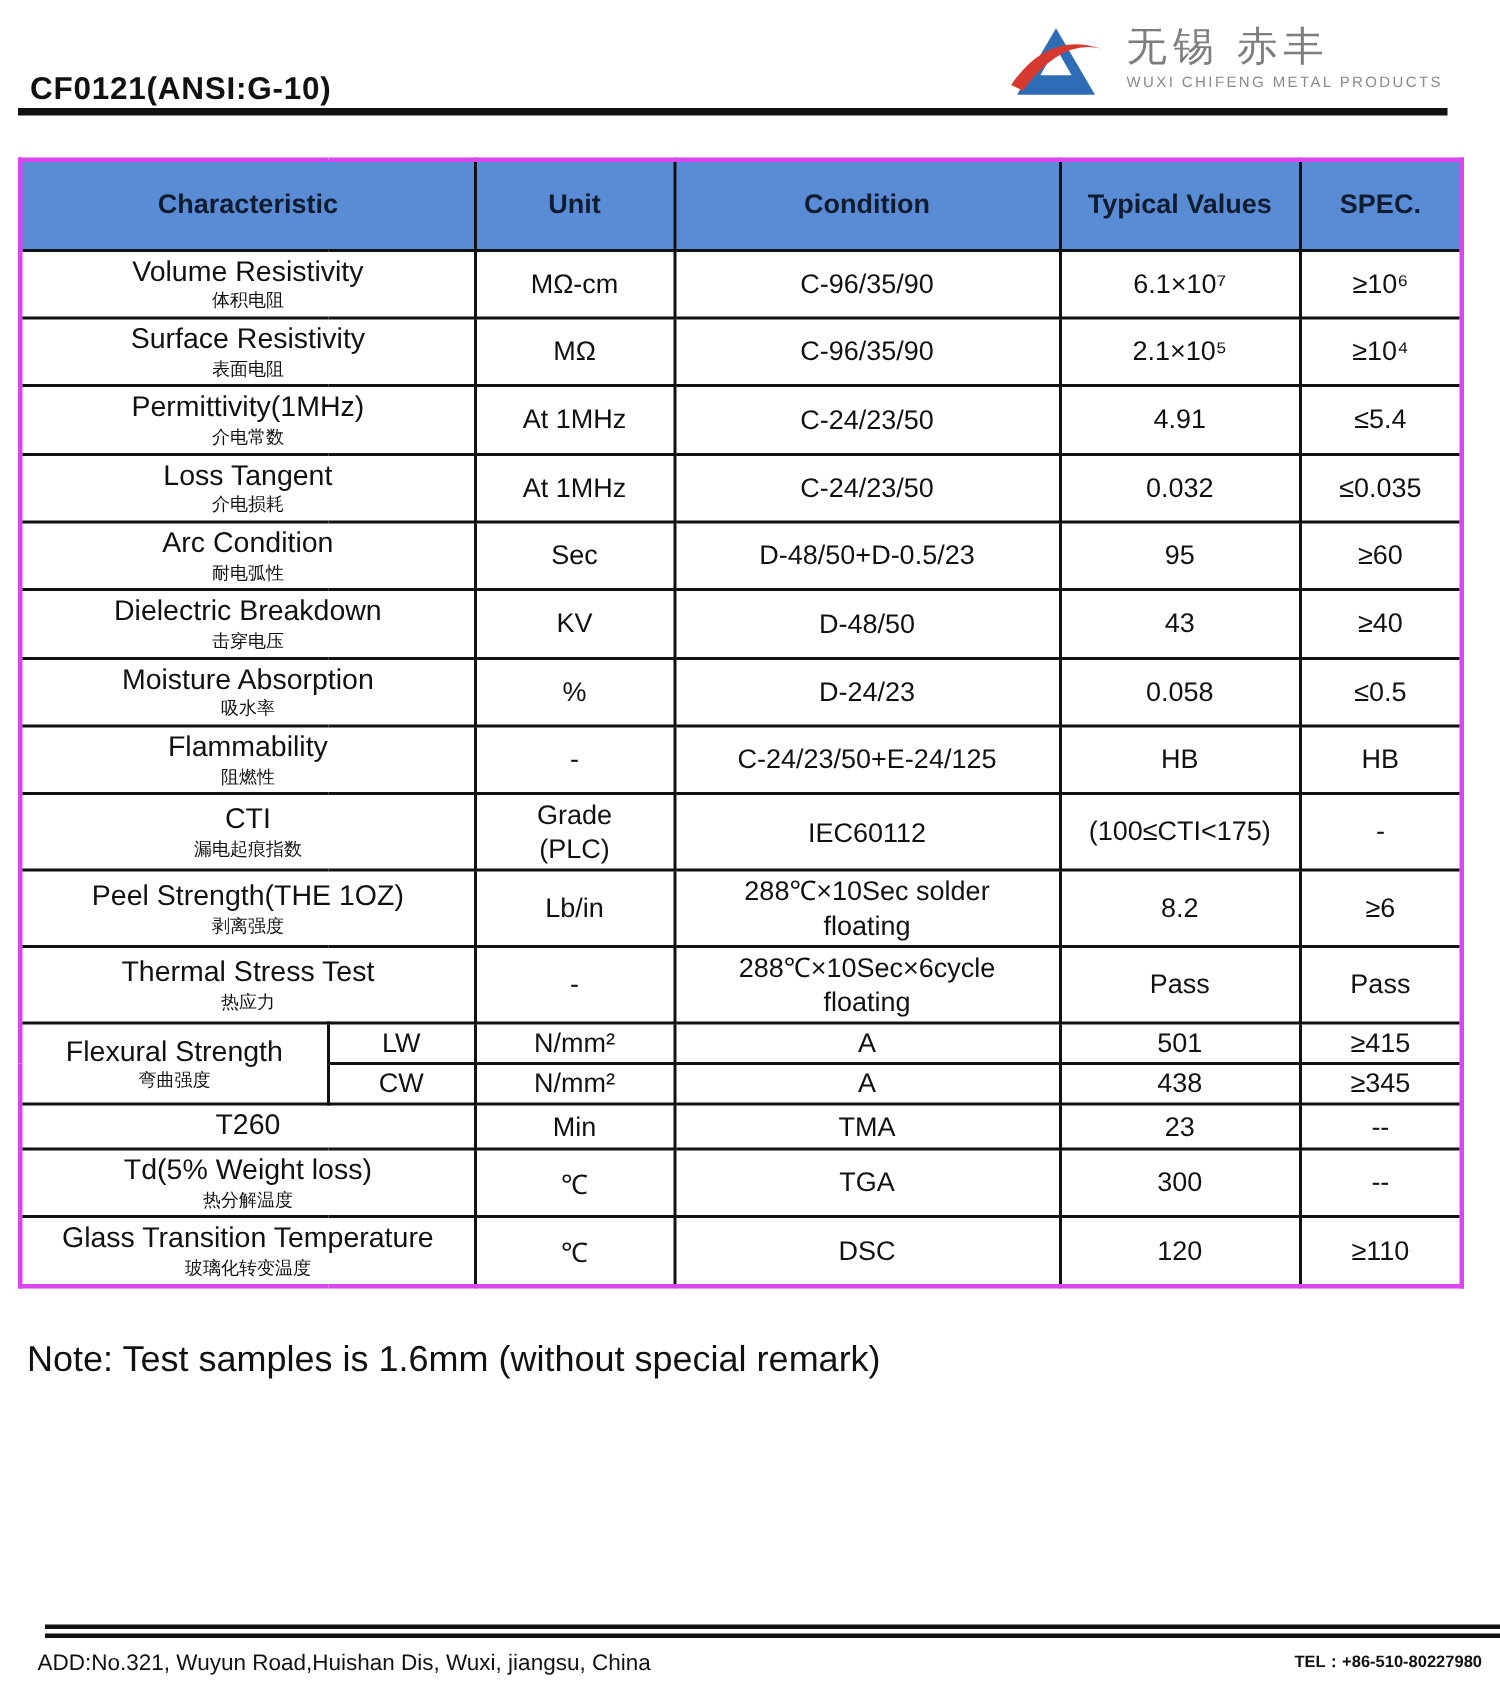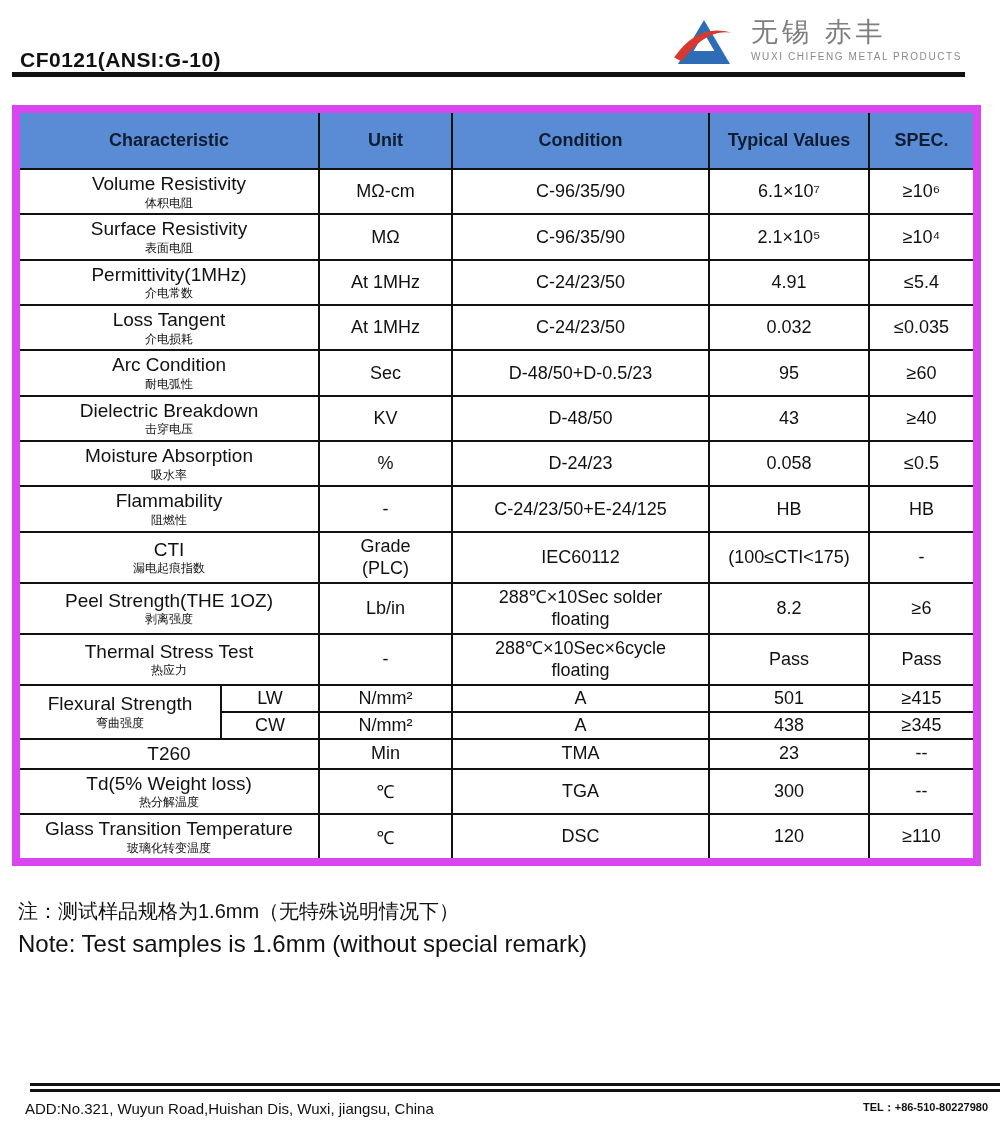--- a/index.html
+++ b/index.html
@@ -20,21 +20,21 @@
   .logo { display: flex; align-items: flex-start; gap: 14px; padding-right: 18px; margin-top: 33px; }
   .logo-text { display: flex; flex-direction: column; align-items: flex-start; }
   .logo-cn { font-size: 27px; color: #7e7e7e; letter-spacing: 4px; line-height: 1.2; }
   .logo-en { font-size: 10px; color: #8a8a8a; letter-spacing: 1.6px; margin-top: 3px; white-space: nowrap; }
   .title-rule { margin: 0 22px 0 12px; height: 5px; background: #111; width: 953px; }
 
   
   table.spec {
     border-collapse: collapse; table-layout: fixed;
     margin: 28px 0 0 12px; width: 961px;
-    border: 8px solid #d946ef;
+    border: 3px solid #d946ef;
   }
   table.spec th, table.spec td {
     border: 2px solid #111;
     font-size: 18px; text-align: center; vertical-align: middle;
     padding: 2px 4px;
   }
   thead th {
     background: #5a8cd5; color: #101c30;
     font-size: 19px; font-weight: bold; height: 60px;
     border-bottom: 3px solid #1f3864;
@@ -261,21 +261,20 @@
           </td>
         <td>℃</td>
         <td>DSC</td>
         <td>120</td>
         <td>≥110</td>
       </tr>
     </tbody>
   </table>
 
   <div class="notes">
-    <div class="note-cn">注：测试样品规格为1.6mm（无特殊说明情况下）</div>
     <div class="note-en">Note: Test samples is 1.6mm (without special remark)</div>
   </div>
 
   <div class="footer">
     <div class="f-rule1"></div>
     <div class="f-rule2"></div>
     <div class="f-row">
       <span class="f-add">ADD:No.321, Wuyun Road,Huishan Dis, Wuxi, jiangsu, China</span>
       <span class="f-tel">TEL：+86-510-80227980</span>
     </div>

